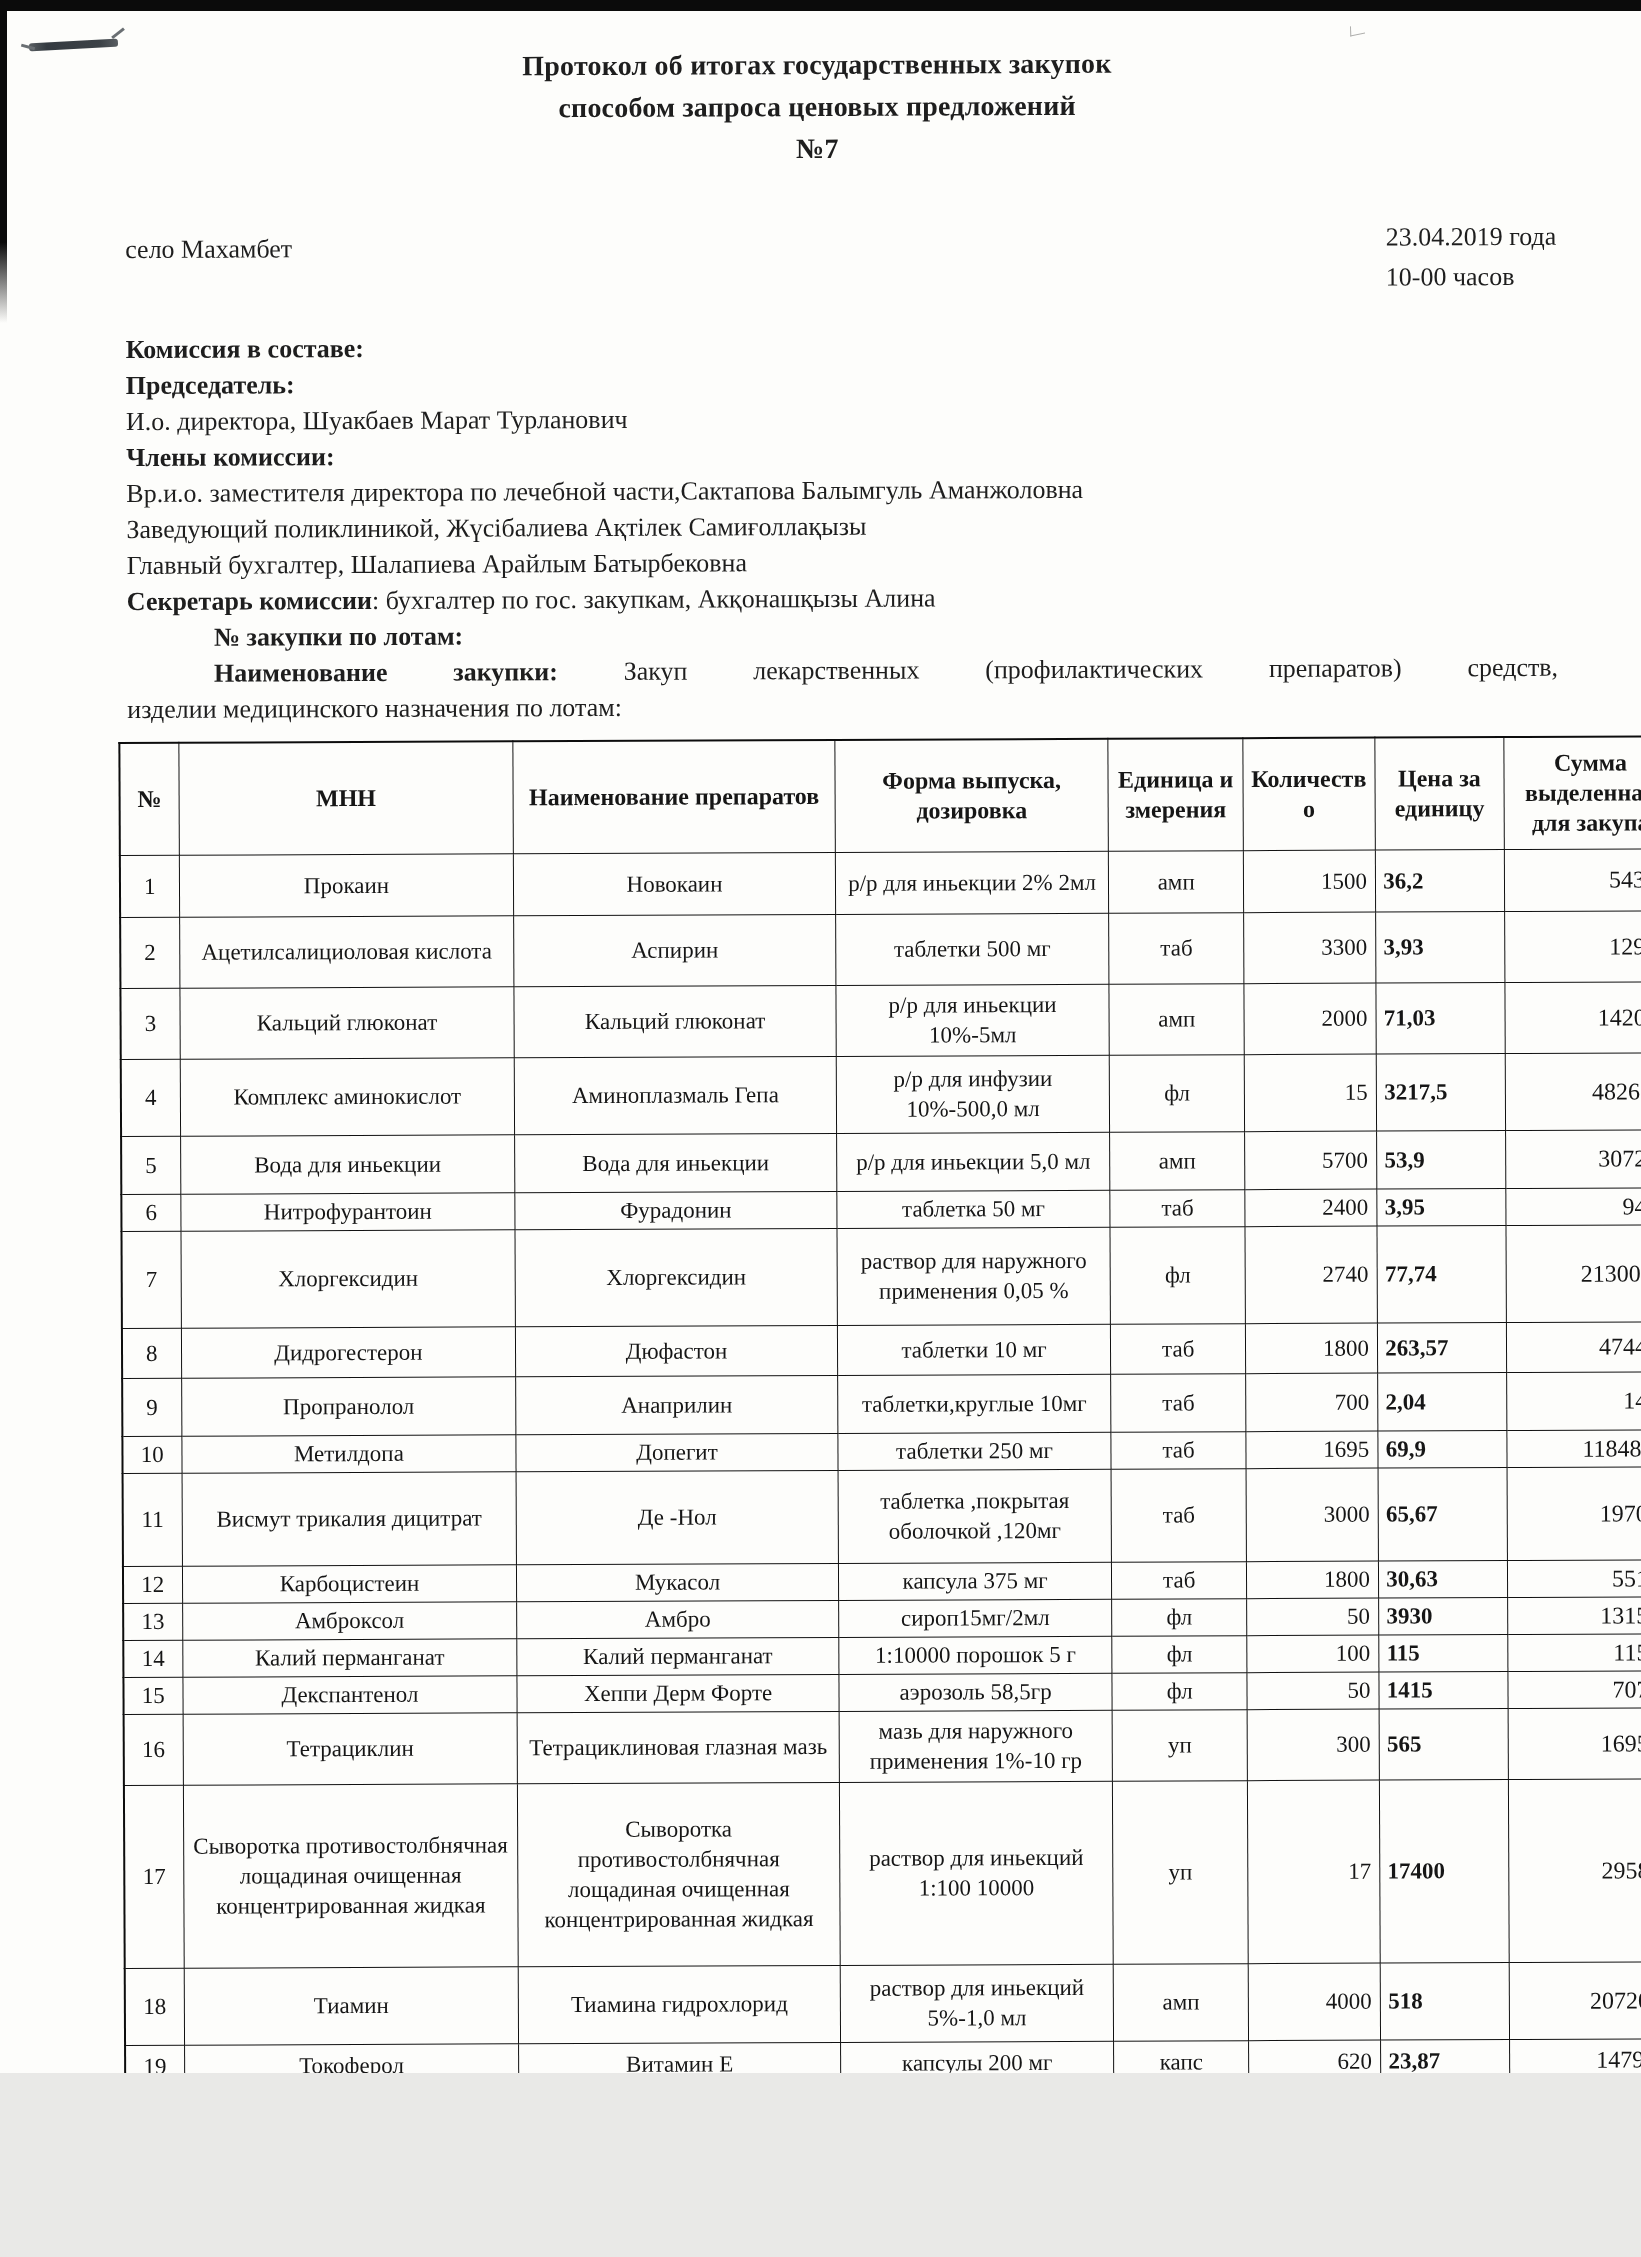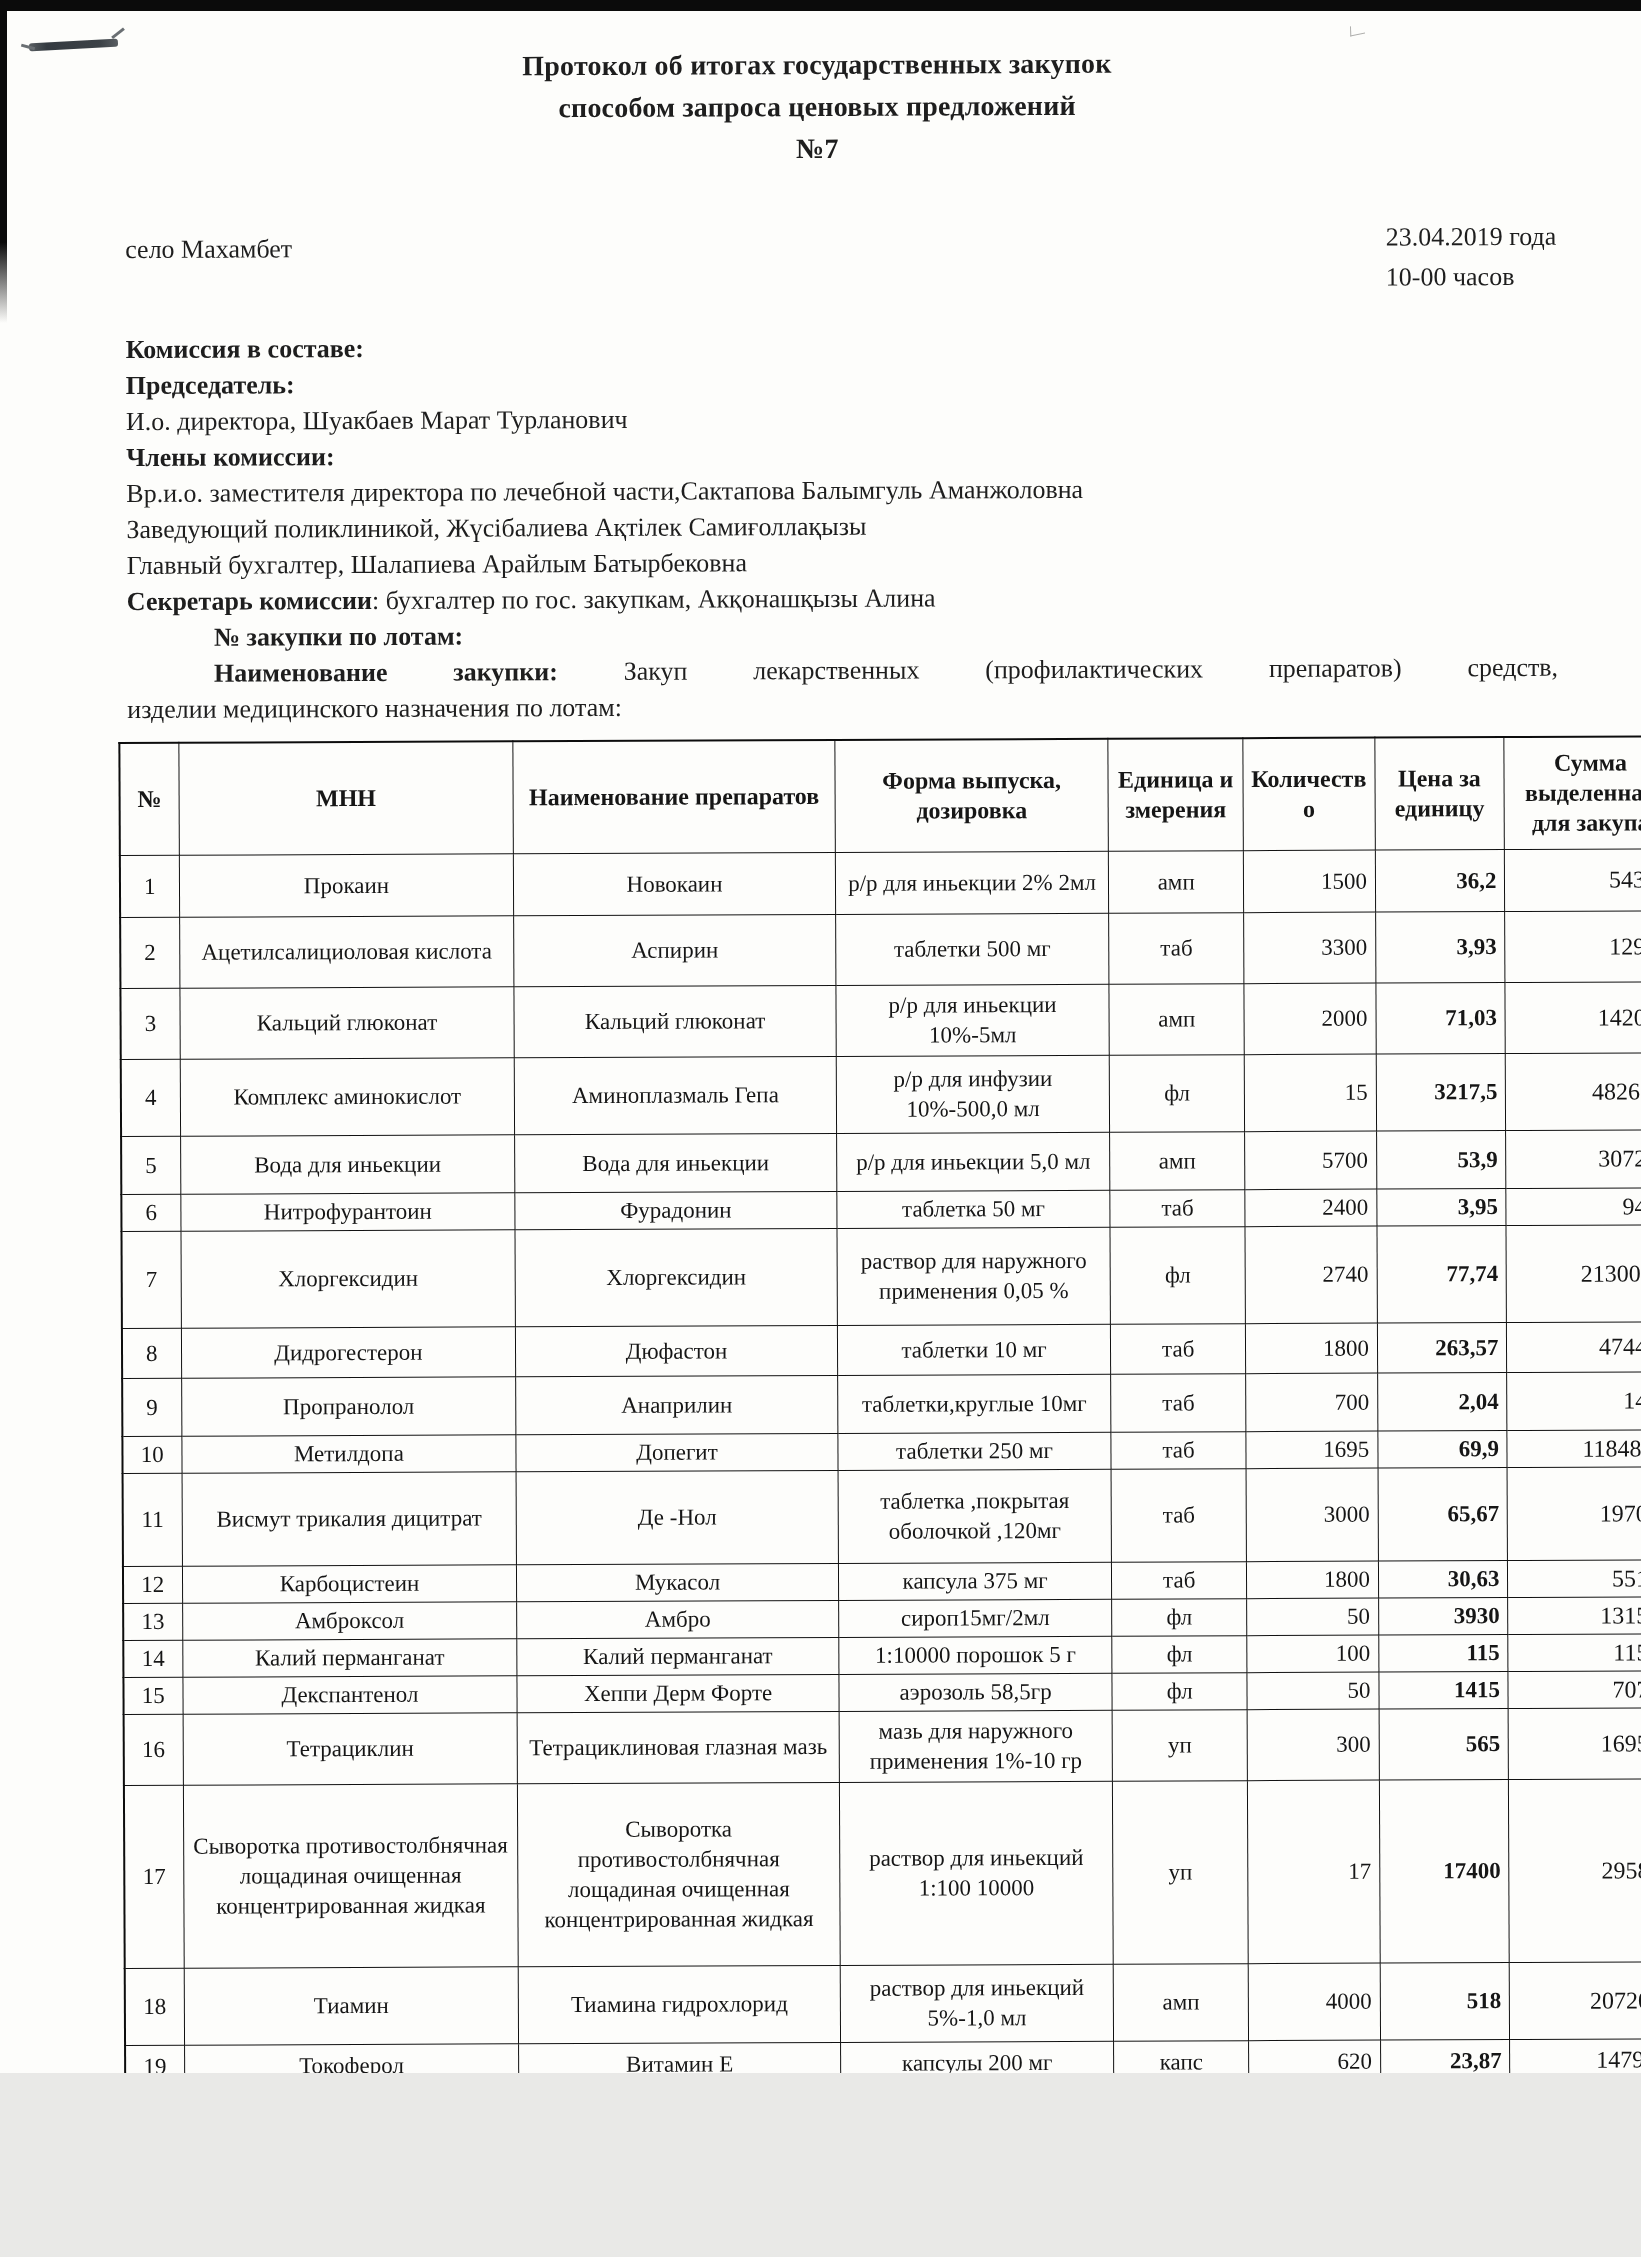--- a/index.html
+++ b/index.html
@@ -44,21 +44,21 @@
   .ptable th,.ptable td{border:1.9px solid #121212;vertical-align:middle;padding:2.9px 7.7px;overflow:hidden;}
   .ptable{border:2.9px solid #0d0d0d;}
   .ptable thead th{font-weight:bold;font-size:24px;line-height:30px;text-align:center;height:108px;padding:1.9px 4.8px;}
   .w-num{width:48px;} .w-mnn{width:324px;} .w-name{width:311px;} .w-form{width:263px;}
   .w-unit{width:124px;} .w-qty{width:121px;} .w-price{width:119px;border-radius:20px;} .w-sum{width:162px;}
   .brk{word-break:break-all;}
   .c-num{text-align:center;}
   .c-mnn,.c-name,.c-form{text-align:center;line-height:30px;}
   .c-unit{text-align:center;}
   .c-qty{text-align:right;padding-right:13.5px;}
-  .c-price{text-align:right;padding-right:11.6px;font-weight:bold;}
+  .c-price{text-align:left;padding-right:11.6px;font-weight:bold;}
   .c-sum{text-align:right;padding-right:9.7px;font-size:24px;}
   .total-label{font-weight:bold;font-size:26px;}
   .total-sum{font-weight:bold;vertical-align:top;padding-top:5.8px;}
 </style>
 </head>
 <body>
 
 <div class="page">
 
   <div class="edge-top"></div>

